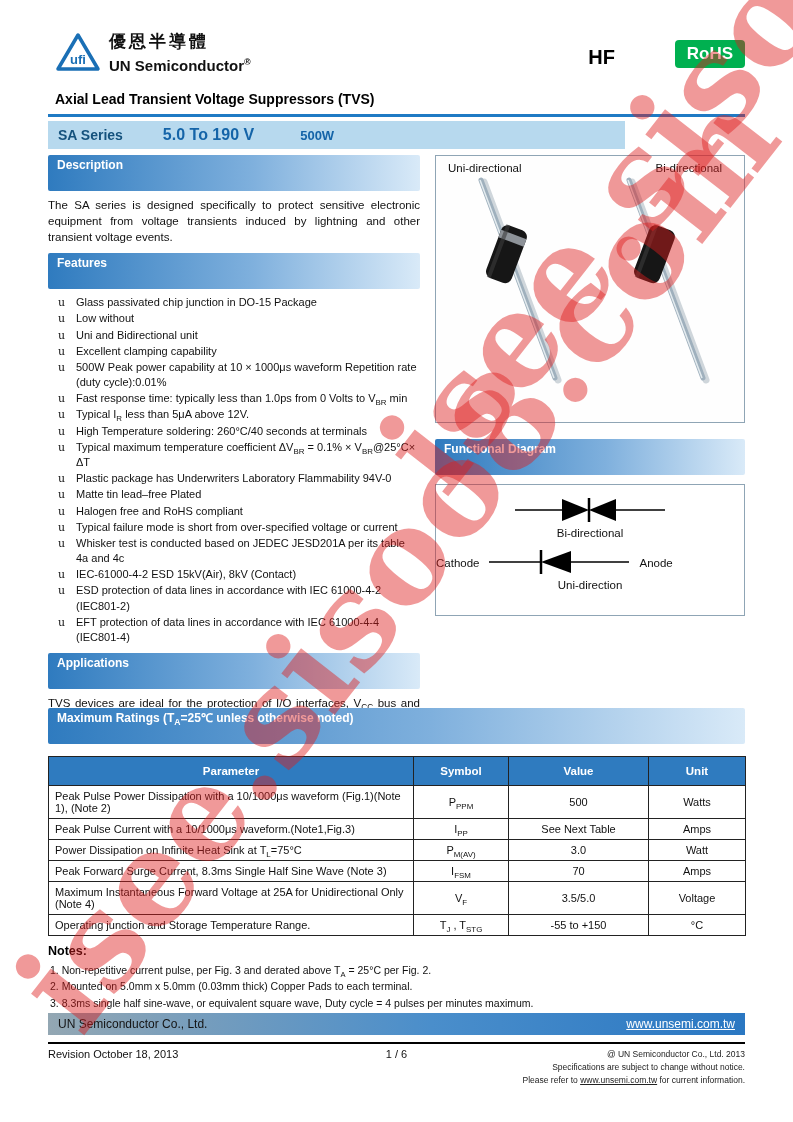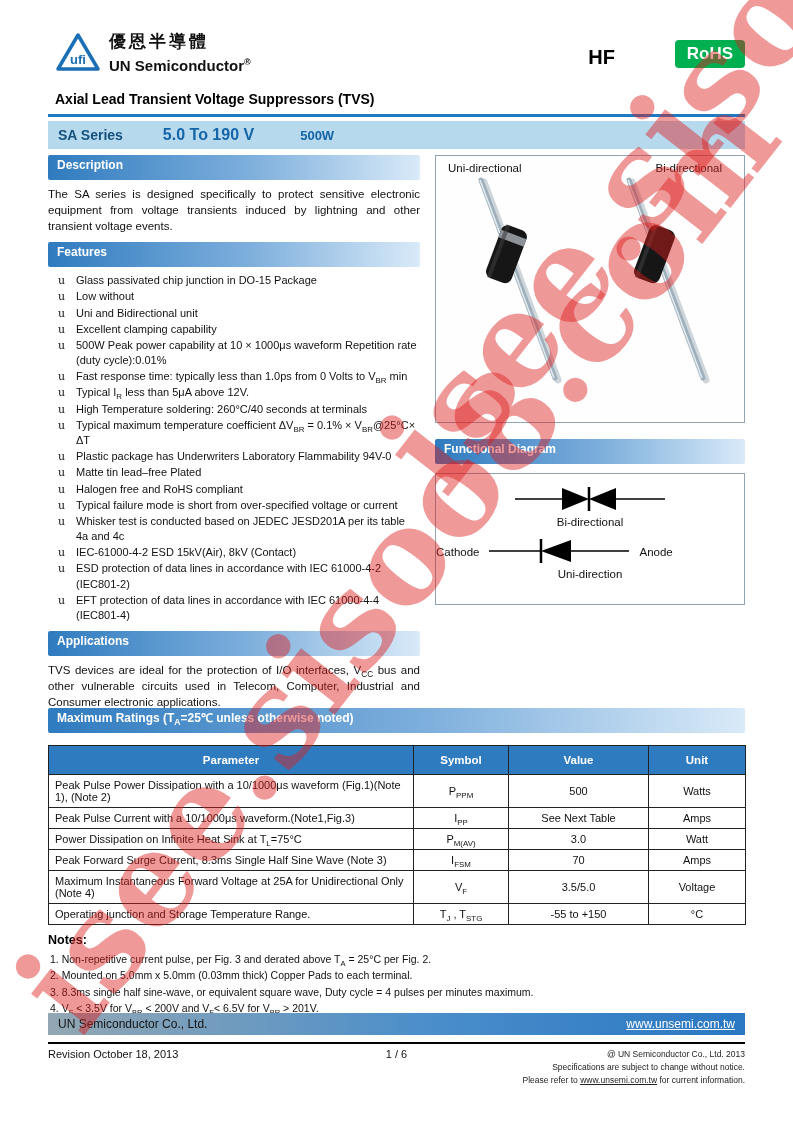--- a/index.html
+++ b/index.html
@@ -13,28 +13,28 @@
   .company-cn{font-size:17px;font-weight:bold;letter-spacing:3px;font-family:"DejaVu Sans",sans-serif;}
   .company-en{font-size:15px;font-weight:bold;margin-top:4px;}
   .reg{font-size:9px;vertical-align:super;}
   .hf{position:absolute;right:130px;top:16px;font-size:20px;font-weight:bold;color:#000;}
   .rohs{position:absolute;right:0;top:10px;background:#00B050;color:#fff;font-size:17px;
         font-weight:bold;padding:4px 12px;border-radius:4px;}
 
   .doc-title{position:absolute;left:55px;top:91px;font-size:14px;font-weight:bold;color:#000;}
   .title-rule{position:absolute;left:48px;top:114px;width:697px;height:3px;background:#1f7ac4;}
 
-  .series-bar{position:absolute;left:48px;top:121px;width:697px;height:28px;background:#b7d9ee;
+  .series-bar{position:absolute;left:48px;top:121px;width:577px;height:28px;background:#b7d9ee;
         display:flex;align-items:center;box-sizing:border-box;padding-left:10px;font-weight:bold;}
   .series-name{color:#14527d;font-size:14px;}
   .series-range{color:#1464a8;font-size:16px;margin-left:40px;}
   .series-power{color:#1464a8;font-size:13px;margin-left:46px;}
 
   
-  .section-hdr{height:25px;line-height:20px;color:#fff;font-weight:bold;font-size:12px;
+  .section-hdr{height:36px;line-height:20px;color:#fff;font-weight:bold;font-size:12px;
         padding-left:9px;border-radius:2px;
         background:linear-gradient(90deg,#2f7bbf 0%,#7fb0dd 55%,#d9eaf8 100%);}
 
   
   .left-col{position:absolute;left:48px;top:155px;width:372px;}
   .para{font-size:11.5px;line-height:1.4;text-align:justify;margin:6px 0;color:#111;}
   .features-hdr{margin-top:8px;}
   .features-list{list-style:none;margin:6px 0 0 0;padding:0;font-size:11px;}
   .features-list li{display:flex;line-height:1.38;margin:1px 0;}
   .bullet{flex:0 0 28px;width:28px;padding-left:10px;box-sizing:border-box;

